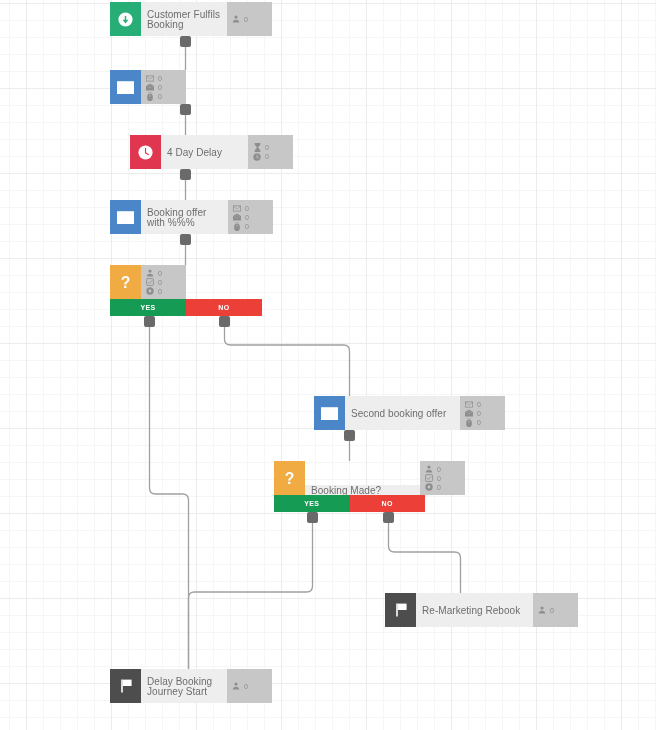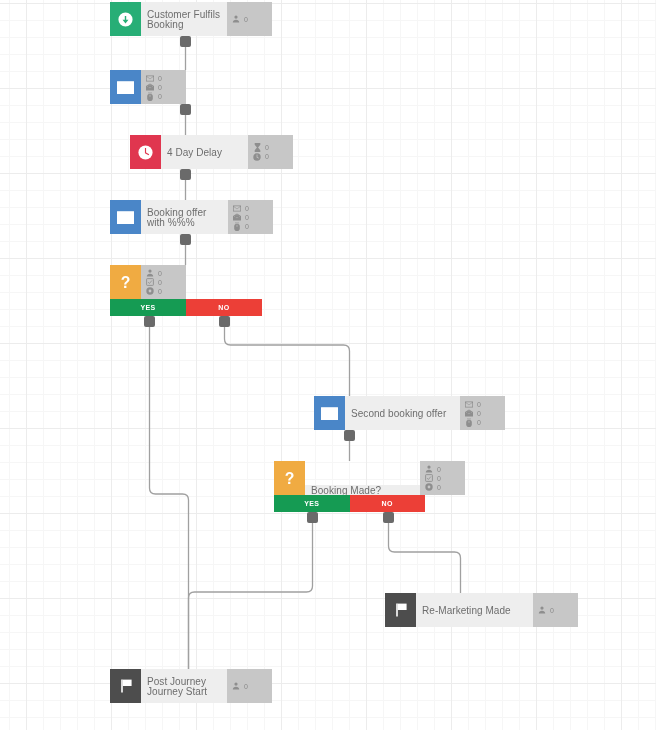--- a/index.html
+++ b/index.html
@@ -400,21 +400,21 @@
         </div>
       </div>
       <div class="node" style="left: 385px; top: 593px; width: 151px;">
         <div class="node-main">
           <div class="node-icon" style="background: rgb(77, 77, 77);">
             <svg width="16" height="16" viewBox="0 0 20 20" fill="currentColor">
               <path d="M4 2h2v16H4z"></path>
               <path d="M6 2h11v8H6z"></path>
             </svg>
           </div>
-          <div class="node-label" style="width: 106px; flex: 0 0 106px;">Re-Marketing Made</div>
+          <div class="node-label" style="width: 106px; flex: 0 0 106px;">Re-Marketing Rebook</div>
           <div class="node-stats">
             <div class="stat-row">
               <span class="stat-icon">
                 <svg width="8" height="8" viewBox="0 0 16 16" fill="currentColor">
                   <circle cx="8" cy="4.2" r="3.2"></circle>
                   <path d="M1.6 15c0-3.5 2.9-5.6 6.4-5.6s6.4 2.1 6.4 5.6z"></path>
                 </svg>
               </span>
               <span class="stat-val">0</span>
             </div>
@@ -422,21 +422,21 @@
         </div>
       </div>
       <div class="node" style="left: 110px; top: 669px; width: 151px;">
         <div class="node-main">
           <div class="node-icon" style="background: rgb(77, 77, 77);">
             <svg width="16" height="16" viewBox="0 0 20 20" fill="currentColor">
               <path d="M4 2h2v16H4z"></path>
               <path d="M6 2h11v8H6z"></path>
             </svg>
           </div>
-          <div class="node-label" style="width: 75px; flex: 0 0 75px;">Post Journey Journey Start</div>
+          <div class="node-label" style="width: 75px; flex: 0 0 75px;">Delay Booking Journey Start</div>
           <div class="node-stats">
             <div class="stat-row">
               <span class="stat-icon">
                 <svg width="8" height="8" viewBox="0 0 16 16" fill="currentColor">
                   <circle cx="8" cy="4.2" r="3.2"></circle>
                   <path d="M1.6 15c0-3.5 2.9-5.6 6.4-5.6s6.4 2.1 6.4 5.6z"></path>
                 </svg>
               </span>
               <span class="stat-val">0</span>
             </div>

